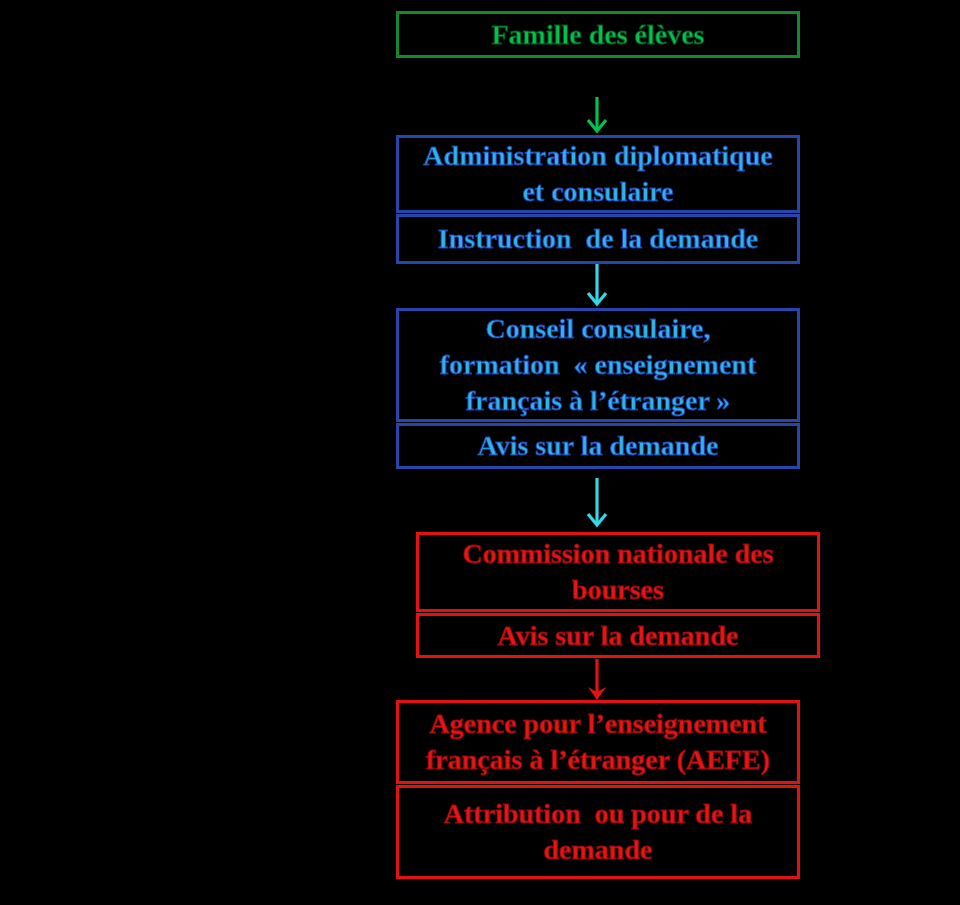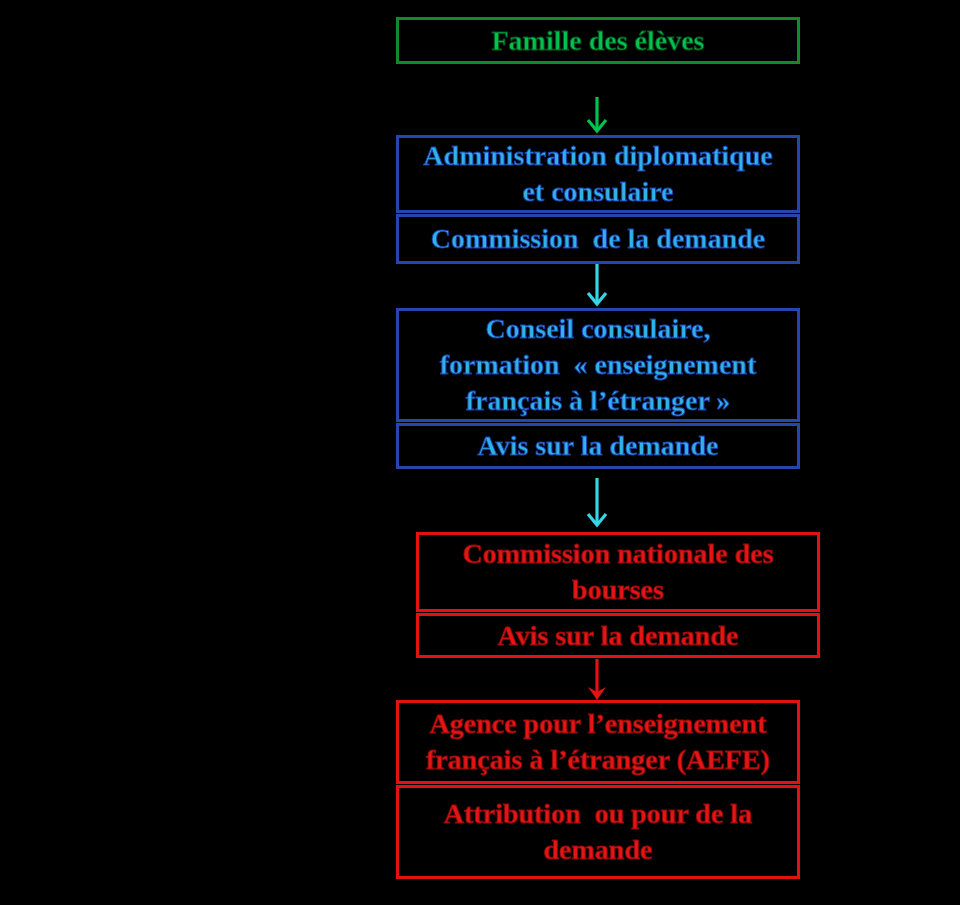--- a/index.html
+++ b/index.html
@@ -41,39 +41,39 @@
   }
   .arrow polygon{fill:var(--acolor,#ccc);}
   .arrow.open polygon{display:none;}
   .arrow.filled polyline{display:none;}
 </style>
 </head>
 <body style="background: rgb(0, 0, 0);">
 
 <div class="stage">
 
-  <section class="node" style="top: 17px; border-radius: 20px; --border: #12882f; --bright: #00c24e; --dark: #00531f;">
+  <section class="node" style="top: 11px; border-radius: 20px; --border: #12882f; --bright: #00c24e; --dark: #00531f;">
     <div class="cell" style="height:47px">
       <div class="txt">Famille des élèves</div>
     </div>
   </section>
 
   <svg class="arrow open" style="top: 97px; --acolor: #00c24e;" width="26" height="37" viewBox="0 0 26 37">
     <line x1="13" y1="0" x2="13" y2="33"></line>
     <polyline points="4,23 13,34 22,23"></polyline>
     <polygon points="4,24 13,36 22,24 13,29"></polygon>
   </svg>
 
   <section class="node" style="top: 135px; --border: #2646ac; --bright: #30b2e8; --dark: #1b3da6;">
     <div class="cell" style="height:78px">
       <div class="txt">Administration diplomatique
 et consulaire</div>
     </div>
     <div class="cell" style="height:50px">
-      <div class="txt">Commission  de la demande</div>
+      <div class="txt">Instruction  de la demande</div>
     </div>
   </section>
 
   <svg class="arrow open" style="top: 264px; --acolor: #35d6e8;" width="26" height="43" viewBox="0 0 26 43">
     <line x1="13" y1="0" x2="13" y2="39"></line>
     <polyline points="4,29 13,40 22,29"></polyline>
     <polygon points="4,30 13,42 22,30 13,35"></polygon>
   </svg>
 
   <section class="node" style="top: 308px; --border: #2646ac; --bright: #30b2e8; --dark: #1b3da6;">

